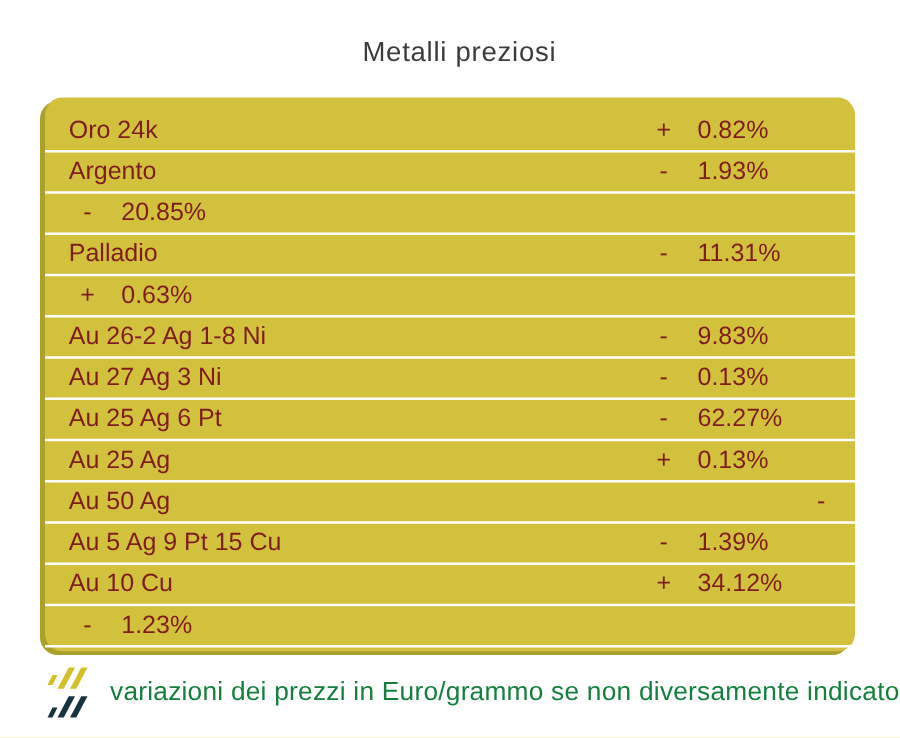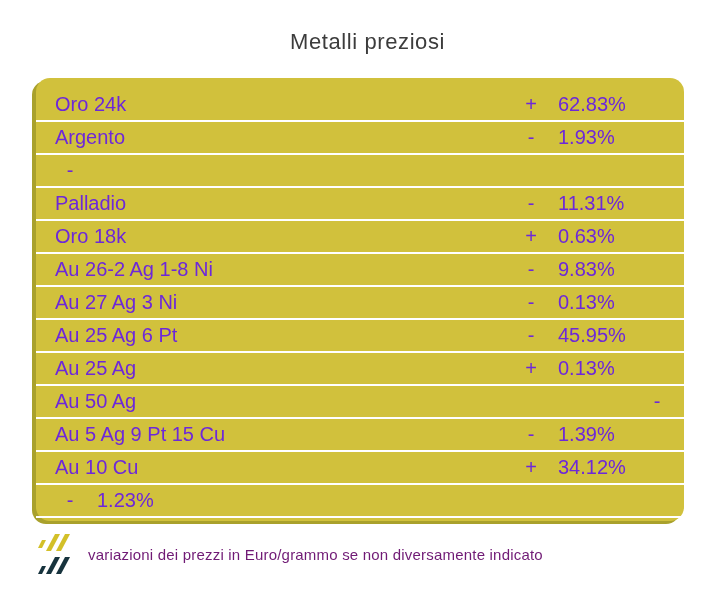--- a/index.html
+++ b/index.html
@@ -35,21 +35,21 @@
     padding: 11px 0 3px 0;
   }
   .row {
     display: flex;
     align-items: center;
     box-sizing: border-box;
     height: 33px;
     border-bottom: 2px solid #ffffff;
     padding-left: 19px;
     font-size: 20px;
-    color: #6d28d9;
+    color: #7f1d1d;
   }
   .row .name {
     flex: 1 1 auto;
     white-space: nowrap;
     overflow: hidden;
   }
   .row .sign {
     flex: 0 0 30px;
     text-align: center;
     margin-right: 12px;
@@ -63,78 +63,78 @@
     align-items: center;
     margin: 11px 20px 0 37px;
   }
   .logo {
     flex: 0 0 auto;
     width: 34px;
     height: 44px;
     margin-right: 17px;
   }
   .note {
-    font-size: 15px;
-    color: #701a75;
+    font-size: 21px;
+    color: #15803d;
     letter-spacing: 0.2px;
     white-space: nowrap;
   }
 </style>
 </head>
 <body>
 
 <div class="page">
 
   <h1 class="title">Metalli preziosi</h1>
 
   <div class="card" id="metals-table">
   <div class="row">
     <span class="name">Oro 24k</span>
     <span class="sign">+</span>
-    <span class="pct">62.83%</span>
+    <span class="pct">0.82%</span>
   </div>
 
   <div class="row">
     <span class="name">Argento</span>
     <span class="sign">-</span>
     <span class="pct">1.93%</span>
   </div>
 
   <div class="row">
     <span class="sign">-</span>
+    <span class="pct">20.85%</span>
   </div>
 
   <div class="row">
     <span class="name">Palladio</span>
     <span class="sign">-</span>
     <span class="pct">11.31%</span>
   </div>
 
   <div class="row">
-    <span class="name">Oro 18k</span>
     <span class="sign">+</span>
     <span class="pct">0.63%</span>
   </div>
 
   <div class="row">
     <span class="name">Au 26-2 Ag 1-8 Ni</span>
     <span class="sign">-</span>
     <span class="pct">9.83%</span>
   </div>
 
   <div class="row">
     <span class="name">Au 27 Ag 3 Ni</span>
     <span class="sign">-</span>
     <span class="pct">0.13%</span>
   </div>
 
   <div class="row">
     <span class="name">Au 25 Ag 6 Pt</span>
     <span class="sign">-</span>
-    <span class="pct">45.95%</span>
+    <span class="pct">62.27%</span>
   </div>
 
   <div class="row">
     <span class="name">Au 25 Ag</span>
     <span class="sign">+</span>
     <span class="pct">0.13%</span>
   </div>
 
   <div class="row">
     <span class="name">Au 50 Ag</span>

